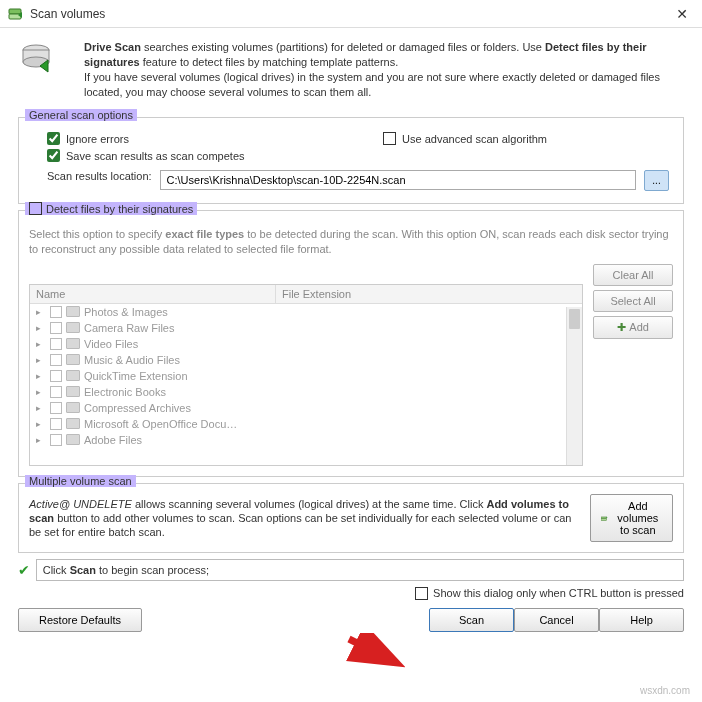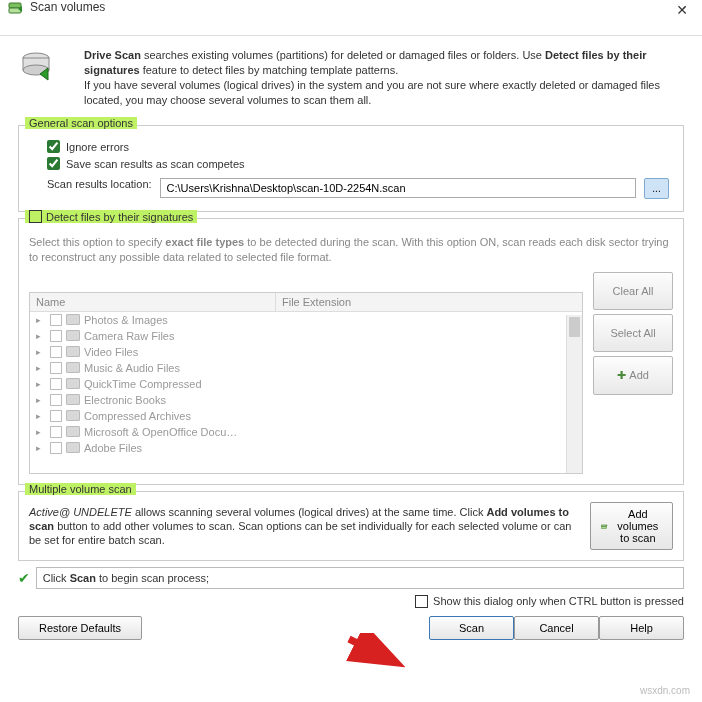--- a/index.html
+++ b/index.html
@@ -8,22 +8,22 @@
   font-size: 11px;
   color: #333;
   background: #fff;
   width: 702px;
   height: 702px;
   overflow: hidden;
   position: relative;
 }
 .titlebar {
   display: flex;
-  align-items: flex-start;
-  height: 36px;
+  align-items: center;
+  height: 28px;
   padding: 0 8px;
   border-bottom: 1px solid #ddd;
 }
 .titlebar-icon { width: 16px; height: 16px; margin-right: 6px; position: relative; }
 .titlebar-icon svg { width: 16px; height: 16px; }
 .titlebar-title { flex: 1; font-size: 12px; }
 .titlebar-close { font-size: 14px; padding: 2px 6px; cursor: default; }
 
 .desc-row {
   display: flex;
@@ -37,21 +37,21 @@
 .group {
   border: 1px solid #ccc;
   margin: 6px 18px;
   padding: 10px;
   position: relative;
 }
 .group-title {
   position: absolute;
   top: -9px;
   left: 6px;
-  background: #bef264;
+  background: #c4b5fd;
   padding: 0 4px;
   font-size: 11px;
 }
 .group-title.withcb { display: flex; align-items: center; gap: 4px; }
 
 .row { display: flex; align-items: center; margin: 4px 0; }
 .chk { display: flex; align-items: center; gap: 6px; }
 .chk input { width: 13px; height: 13px; accent-color: #2b7a33; }
 .chk-hollow { width: 13px; height: 13px; border: 1px solid #333; display: inline-block; }
 
@@ -108,21 +108,21 @@
 }
 .sig-thumb {
   position: absolute; left: 2px; right: 2px; top: 2px; height: 20px;
   background: #ccc; border-radius: 1px;
 }
 .sig-btns { display: flex; flex-direction: column; gap: 4px; width: 80px; }
 .wbtn {
   border: 1px solid #b8b8b8;
   background: linear-gradient(#fdfdfd,#e9e9e9);
   color: #888;
-  padding: 12px 2px;
+  padding: 4px 2px;
   font-size: 11px;
   border-radius: 2px;
 }
 .wbtn.add::before {
   content: "✚"; color: #4a8a3a; margin-right: 3px; font-size: 11px;
 }
 
 .multi-desc { font-size: 11px; line-height: 1.3; }
 .multi-row { display: flex; gap: 14px; align-items: center; }
 .btn-addvol {
@@ -205,20 +205,24 @@
   </div>
 </div>
 
 <fieldset class="group">
   <div class="group-title">General scan options</div>
   <div class="row" style="justify-content:space-between; padding:0 6px 0 18px;">
     <label class="chk">
       <input type="checkbox" checked="" style="">
           <span>Ignore errors</span>
     </label>
+    <label class="chk" style="margin-right:120px;">
+      <span class="chk-hollow"></span>
+          <span>Use advanced scan algorithm</span>
+    </label>
   </div>
   <div class="row" style="padding-left:18px;">
     <label class="chk">
       <input type="checkbox" checked="" style="">
           <span>Save scan results as scan competes</span>
     </label>
   </div>
   <div class="path-row">
     <span class="path-label">Scan results location:</span>
     <input class="path-input" value="C:\Users\Krishna\Desktop\scan-10D-2254N.scan" style="">
@@ -262,21 +266,21 @@
             <div class="sig-item">
               <span class="caret">▸</span>
               <span class="cb"></span>
               <span class="fold"></span>
               <span>Music &amp; Audio Files</span>
             </div>
             <div class="sig-item">
               <span class="caret">▸</span>
               <span class="cb"></span>
               <span class="fold"></span>
-              <span>QuickTime Compressed</span>
+              <span>QuickTime Extension</span>
             </div>
             <div class="sig-item">
               <span class="caret">▸</span>
               <span class="cb"></span>
               <span class="fold"></span>
               <span>Electronic Books</span>
             </div>
             <div class="sig-item">
               <span class="caret">▸</span>
               <span class="cb"></span>

